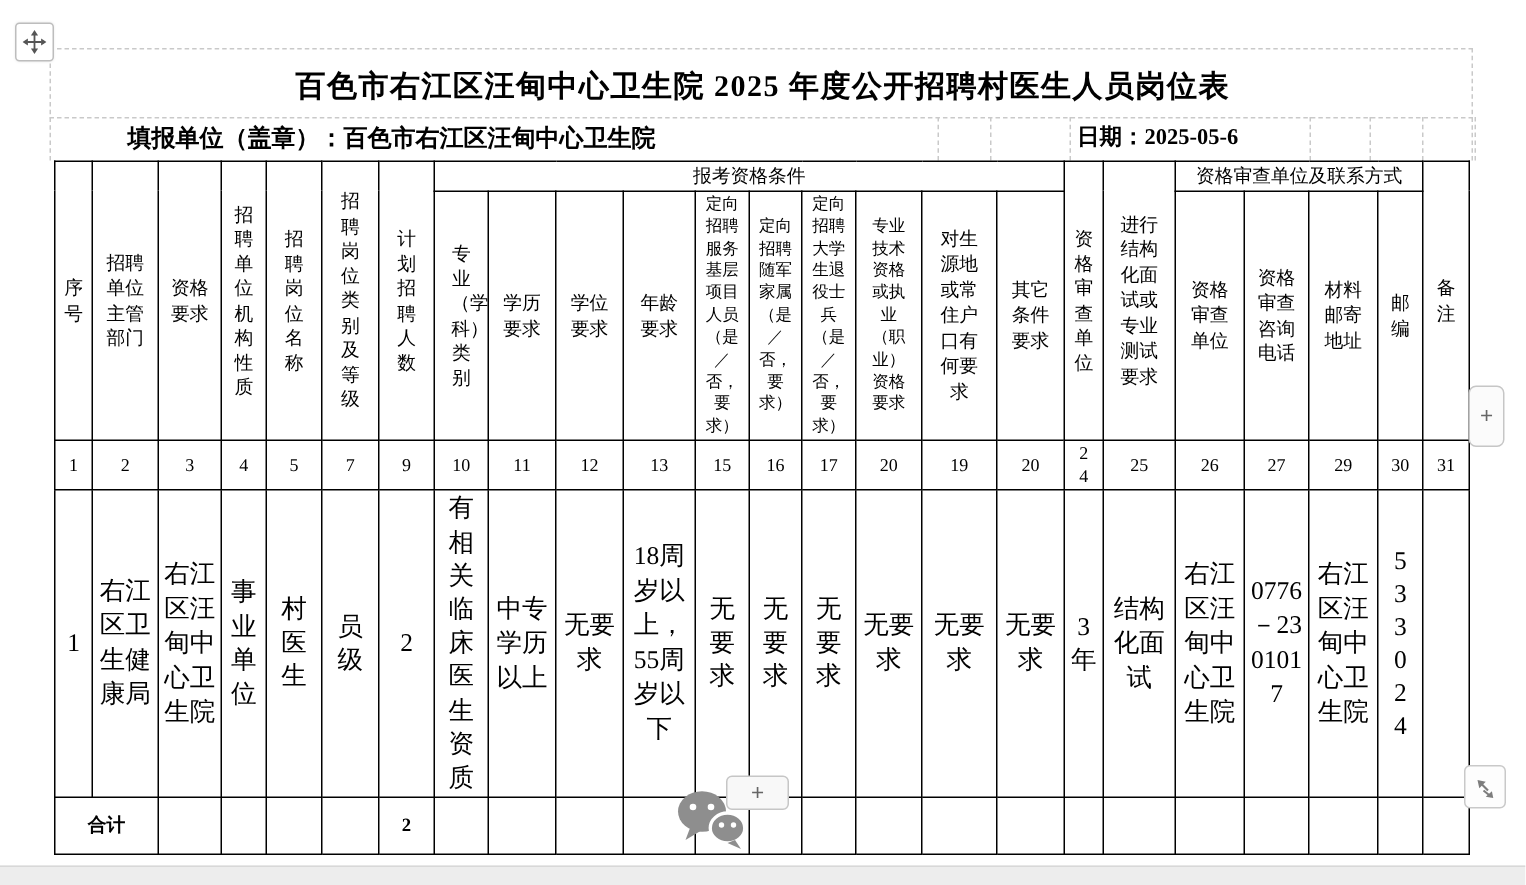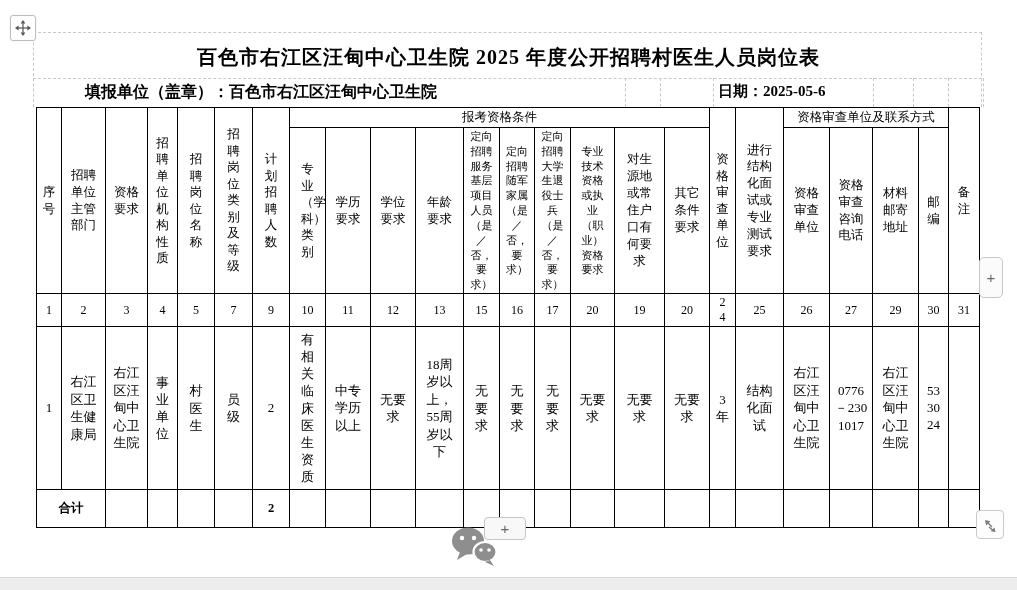--- a/index.html
+++ b/index.html
@@ -20,21 +20,21 @@
   .date-lab{position:absolute;left:682px;top:4px;font-size:15px;font-weight:bold;}
 
   
   table.tbl{position:absolute;left:36px;top:107px;width:943px;
     border-collapse:collapse;table-layout:fixed;}
   .tbl td{border:1px solid #000;text-align:center;vertical-align:middle;
     padding:1px 2px;font-size:12.5px;line-height:1.35;overflow:hidden;}
   tr.r-h1{height:17px;} tr.r-h2{height:162px;} tr.r-num{height:30px;}
   tr.r-data{height:163px;} tr.r-total{height:38px;font-weight:bold;}
   tr.r-num td{font-size:12px;}
-  tr.r-data td{font-size:13px;}
+  tr.r-data td{font-size:17px;}
   .small{font-size:11px !important;}
   
   .s1{display:inline-block;width:1.06em;word-break:break-all;line-height:1.32;vertical-align:middle;}
   .s2{display:inline-block;width:2.12em;word-break:break-all;line-height:1.35;vertical-align:middle;}
   .s4{display:inline-block;width:34px;word-break:break-all;line-height:1.35;vertical-align:middle;}
   .sd1{display:inline-block;width:8px;word-break:break-all;line-height:1.25;vertical-align:middle;}
   .sd2{display:inline-block;width:15px;word-break:break-all;line-height:1.3;vertical-align:middle;}
 
   
   .move-handle{position:absolute;left:10px;top:15px;width:24px;height:24px;

